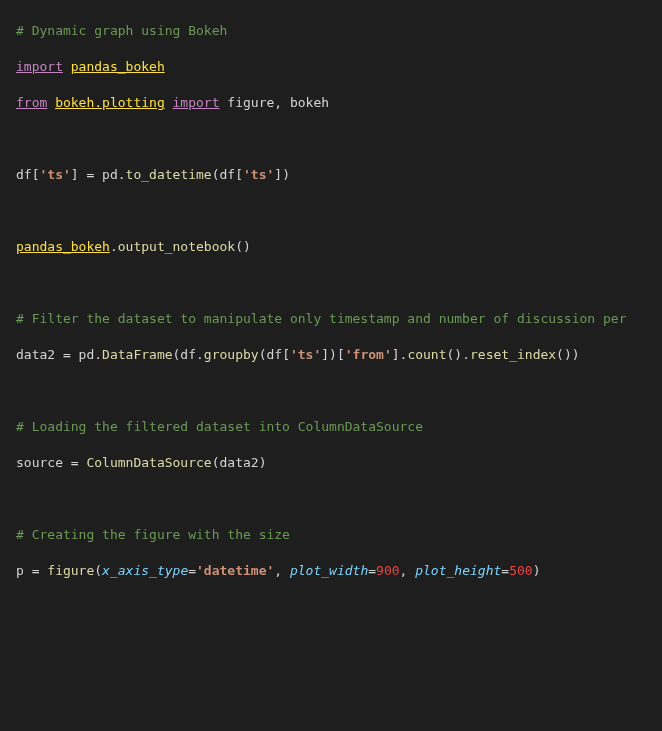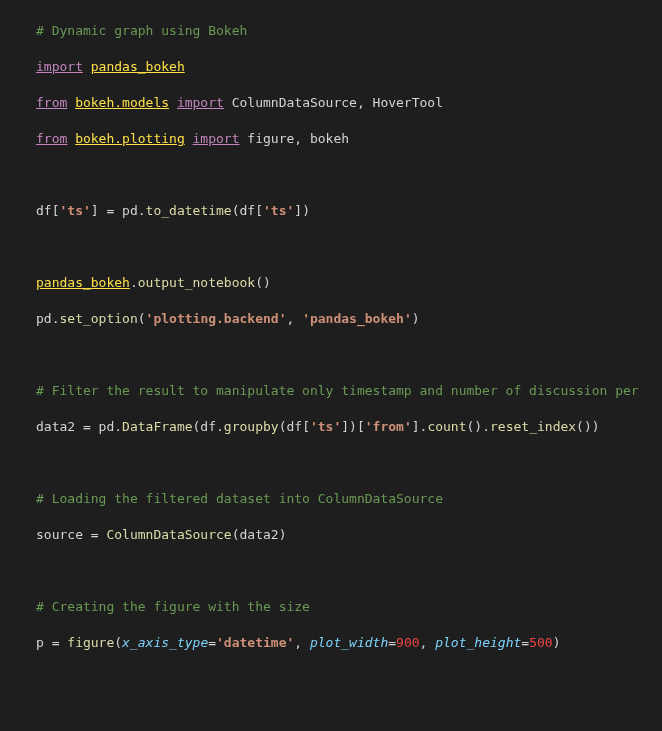--- a/index.html
+++ b/index.html
@@ -13,46 +13,43 @@
   }
   .editor {
     padding: 4px 0 8px 0;
     white-space: pre;
     width: 662px;
     box-sizing: border-box;
   }
   .line {
     min-height: 18px;
     padding: 0 16px;
-    margin-left: 20px;
   }
   .c  { color: #6a9955; }   
   .kw { color: #c586c0; text-decoration: underline; }   
   .mod{ color: #fde047; text-decoration: underline; }   
   .fn { color: #dcdcaa; }   
   .str{ color: #ce9178; font-weight: bold; }   
   .num{ color: #ef4444; }   
   .var{ color: #7dd3fc; font-style: italic; }   
   .pl { color: #d4d4d4; }   
 </style>
 </head>
 <body>
 
 <div class="editor">
 <div class="line"><span class="c"># Dynamic graph using Bokeh</span></div>
 <div class="line"><span class="kw">import</span><span class="pl"> </span><span class="mod">pandas_bokeh</span></div>
-<div class="line"><span class="kw">from</span><span class="pl"> </span><span class="mod">bokeh.models</span><span class="pl"> </span><span class="kw">import</span><span class="pl"> </span><span class="pl">ColumnDataSource, HoverTool</span></div>
 <div class="line"><span class="kw">from</span><span class="pl"> </span><span class="mod">bokeh.plotting</span><span class="pl"> </span><span class="kw">import</span><span class="pl"> </span><span class="pl">figure, bokeh</span></div>
 <div class="line"></div>
 <div class="line"><span class="pl">df[</span><span class="str">'ts'</span><span class="pl">] = pd.</span><span class="fn">to_datetime</span><span class="pl">(df[</span><span class="str">'ts'</span><span class="pl">])</span></div>
 <div class="line"></div>
 <div class="line"><span class="mod">pandas_bokeh</span><span class="pl">.</span><span class="fn">output_notebook</span><span class="pl">()</span></div>
-<div class="line"><span class="pl">pd.</span><span class="fn">set_option</span><span class="pl">(</span><span class="str">'plotting.backend'</span><span class="pl">, </span><span class="str">'pandas_bokeh'</span><span class="pl">)</span></div>
 <div class="line"></div>
-<div class="line"><span class="c"># Filter the result to manipulate only timestamp and number of discussion per</span></div>
+<div class="line"><span class="c"># Filter the dataset to manipulate only timestamp and number of discussion per</span></div>
 <div class="line"><span class="pl">data2 = pd.</span><span class="fn">DataFrame</span><span class="pl">(df.</span><span class="fn">groupby</span><span class="pl">(df[</span><span class="str">'ts'</span><span class="pl">])[</span><span class="str">'from'</span><span class="pl">].</span><span class="fn">count</span><span class="pl">().</span><span class="fn">reset_index</span><span class="pl">())</span></div>
 <div class="line"></div>
 <div class="line"><span class="c"># Loading the filtered dataset into ColumnDataSource</span></div>
 <div class="line"><span class="pl">source = </span><span class="fn">ColumnDataSource</span><span class="pl">(data2)</span></div>
 <div class="line"></div>
 <div class="line"><span class="c"># Creating the figure with the size</span></div>
 <div class="line"><span class="pl">p = </span><span class="fn">figure</span><span class="pl">(</span><span class="var">x_axis_type</span><span class="pl">=</span><span class="str">'datetime'</span><span class="pl">, </span><span class="var">plot_width</span><span class="pl">=</span><span class="num">900</span><span class="pl">, </span><span class="var">plot_height</span><span class="pl">=</span><span class="num">500</span><span class="pl">)</span></div>
 <div class="line"></div>
 
 

